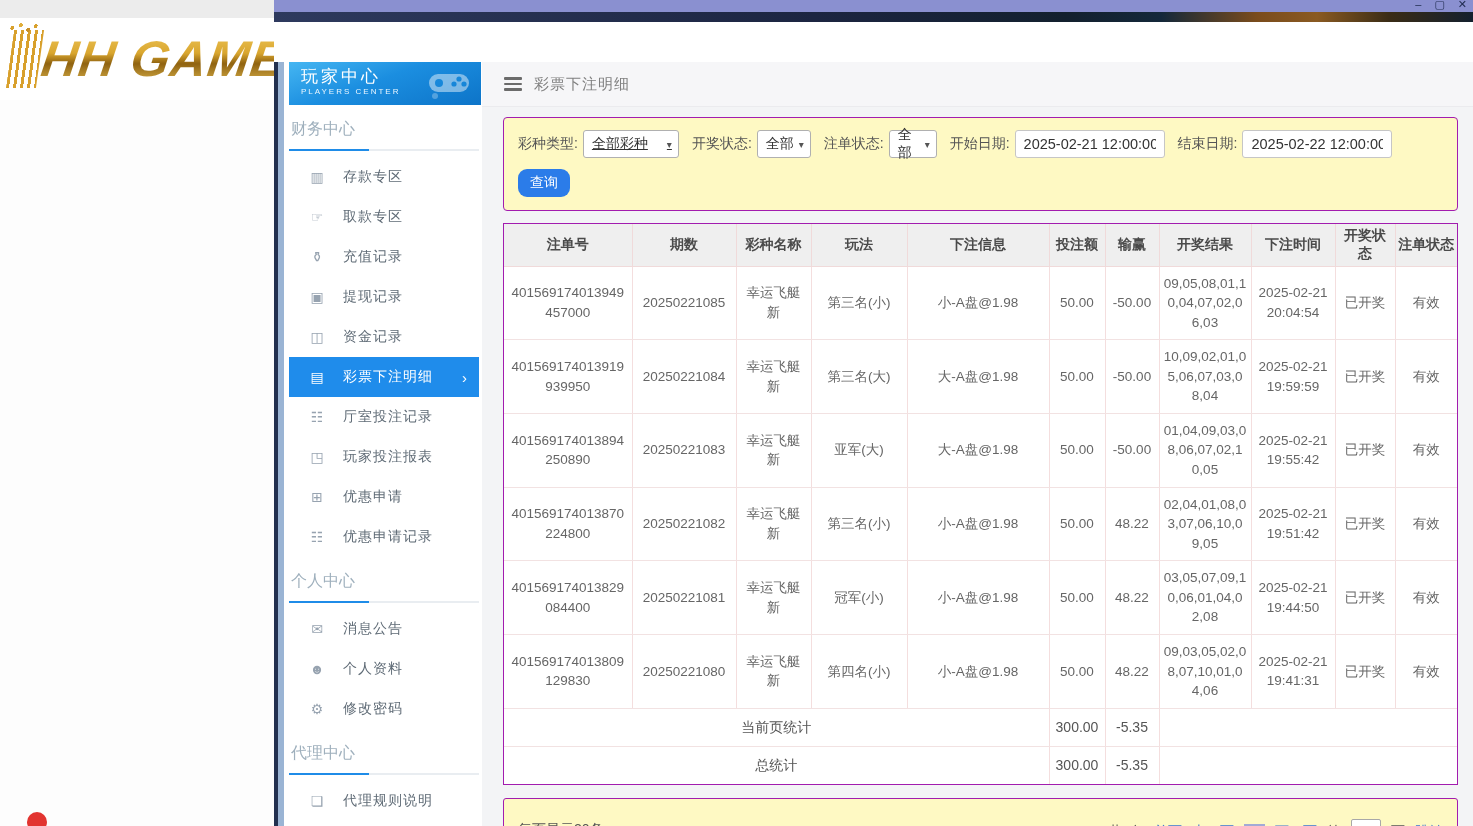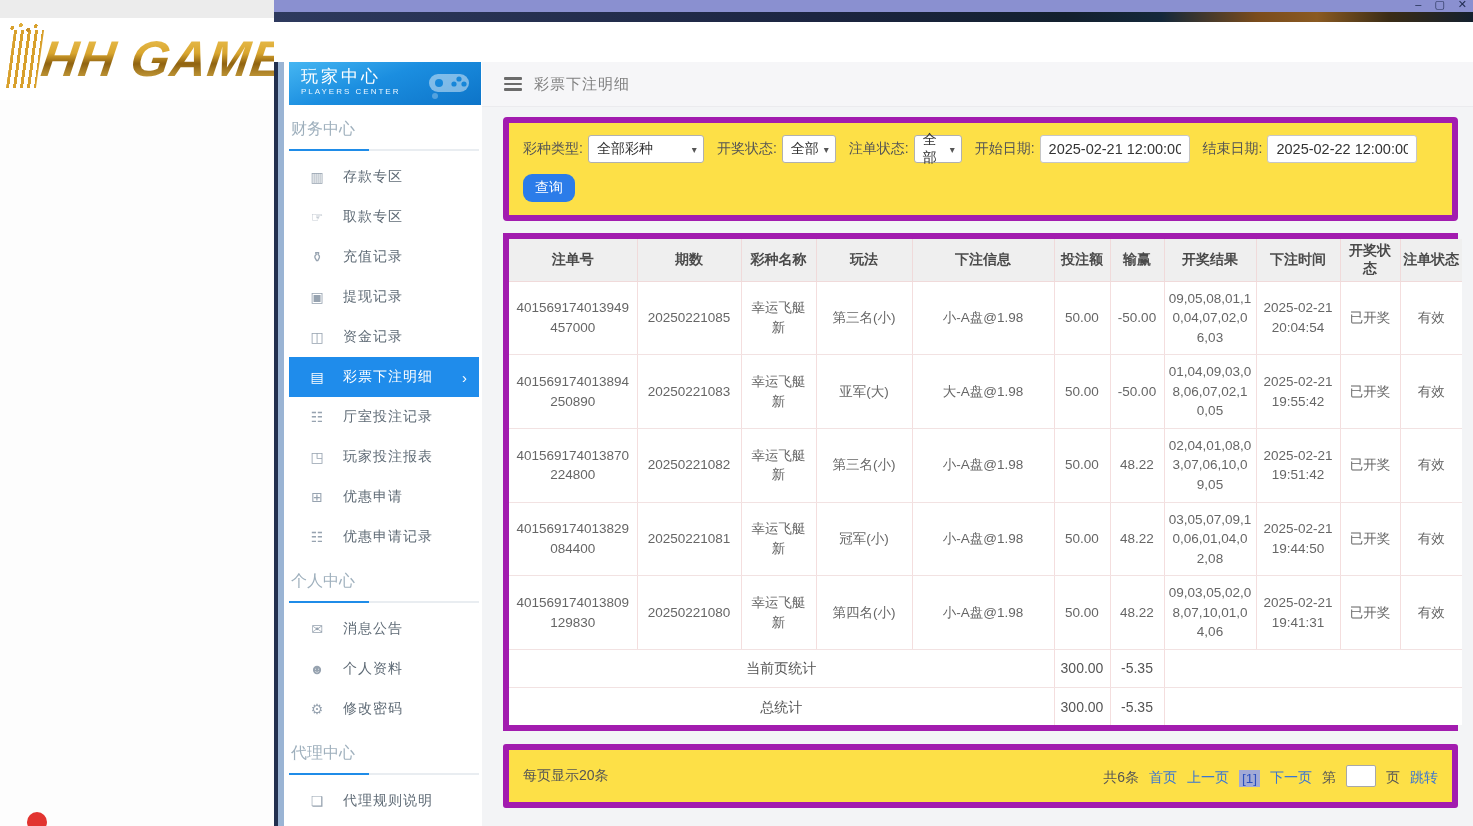--- a/index.html
+++ b/index.html
@@ -52,28 +52,28 @@
   .menu li.active .mi, .menu li.active .ml { color:#ffffff; }
   .menu li.active .chev { position:absolute; right:12px; color:#ffffff; font-size:15px; }
 
   
   .content { flex:1; background:#f3f4f6; min-width:0; overflow:hidden; }
   .topbar { height:45px; background:#f6f6f8; border-bottom:1px solid #ebebee; display:flex; align-items:center; padding-left:22px; }
   .hamburger { width:18px; display:flex; flex-direction:column; gap:3px; cursor:pointer; }
   .hamburger i { height:2.5px; background:#6b6b6b; border-radius:1px; }
   .page-title { margin-left:12px; font-size:15px; color:#808080; letter-spacing:1px; }
 
-  .card { background:#fde047; border:6px solid #a21caf; margin:0 15px 0 21px; }
+  .card { background:#fef9c3; border:1px solid #a21caf; margin:0 15px 0 21px; }
   .filter-card { margin-top:10px; border-radius:4px; padding:12px 14px 13px 14px; }
   .filter-row { display:flex; align-items:center; flex-wrap:nowrap; }
   .fgroup { display:flex; align-items:center; margin-right:13px; }
   .flabel { font-size:14px; color:#555; margin-right:5px; white-space:nowrap; }
   .sel { height:28px; border:1px solid #b0b0b0; border-radius:3px; background:#fff; display:flex; align-items:center;
     justify-content:space-between; padding:0 6px 0 8px; font-size:14px; color:#333; cursor:pointer; }
-  .w112 { width:116px; } .w52 { width:54px; } .w46 { width:48px; }
+  .w112 { width:96px;text-decoration:underline; } .w52 { width:54px; } .w46 { width:48px; }
   .car { color:#555; font-size:10px; margin-left:4px; }
   .date-input { width:150px; height:28px; border:1px solid #c6c6c6; border-radius:3px; font-size:14.5px; color:#333;
     padding:0 8px; font-family:inherit; }
   .btn-query { margin-top:11px; width:52px; height:28px; background:#2b7ce9; color:#fff; border:none; border-radius:9px;
     font-size:14px; cursor:pointer; font-family:inherit; }
 
   
   .table-card { margin-top:12px; }
   table { width:100%; border-collapse:collapse; table-layout:fixed; }
   th { height:42px; background:#efefef; font-size:14px; font-weight:bold; color:#4a4a4a;
@@ -292,20 +292,33 @@
                 <td>第三名(小)</td>
                 <td>小-A盘@1.98</td>
                 <td>50.00</td>
                 <td>-50.00</td>
                 <td class="brk">09,05,08,01,10,04,07,02,06,03</td>
                 <td>2025-02-21 20:04:54</td>
                 <td>已开奖</td>
                 <td>有效</td>
               </tr>
               <tr>
+                <td class="brk">401569174013919939950</td>
+                <td>20250221084</td>
+                <td>幸运飞艇新</td>
+                <td>第三名(大)</td>
+                <td>大-A盘@1.98</td>
+                <td>50.00</td>
+                <td>-50.00</td>
+                <td class="brk">10,09,02,01,05,06,07,03,08,04</td>
+                <td>2025-02-21 19:59:59</td>
+                <td>已开奖</td>
+                <td>有效</td>
+              </tr>
+              <tr>
                 <td class="brk">401569174013894250890</td>
                 <td>20250221083</td>
                 <td>幸运飞艇新</td>
                 <td>亚军(大)</td>
                 <td>大-A盘@1.98</td>
                 <td>50.00</td>
                 <td>-50.00</td>
                 <td class="brk">01,04,09,03,08,06,07,02,10,05</td>
                 <td>2025-02-21 19:55:42</td>
                 <td>已开奖</td>

